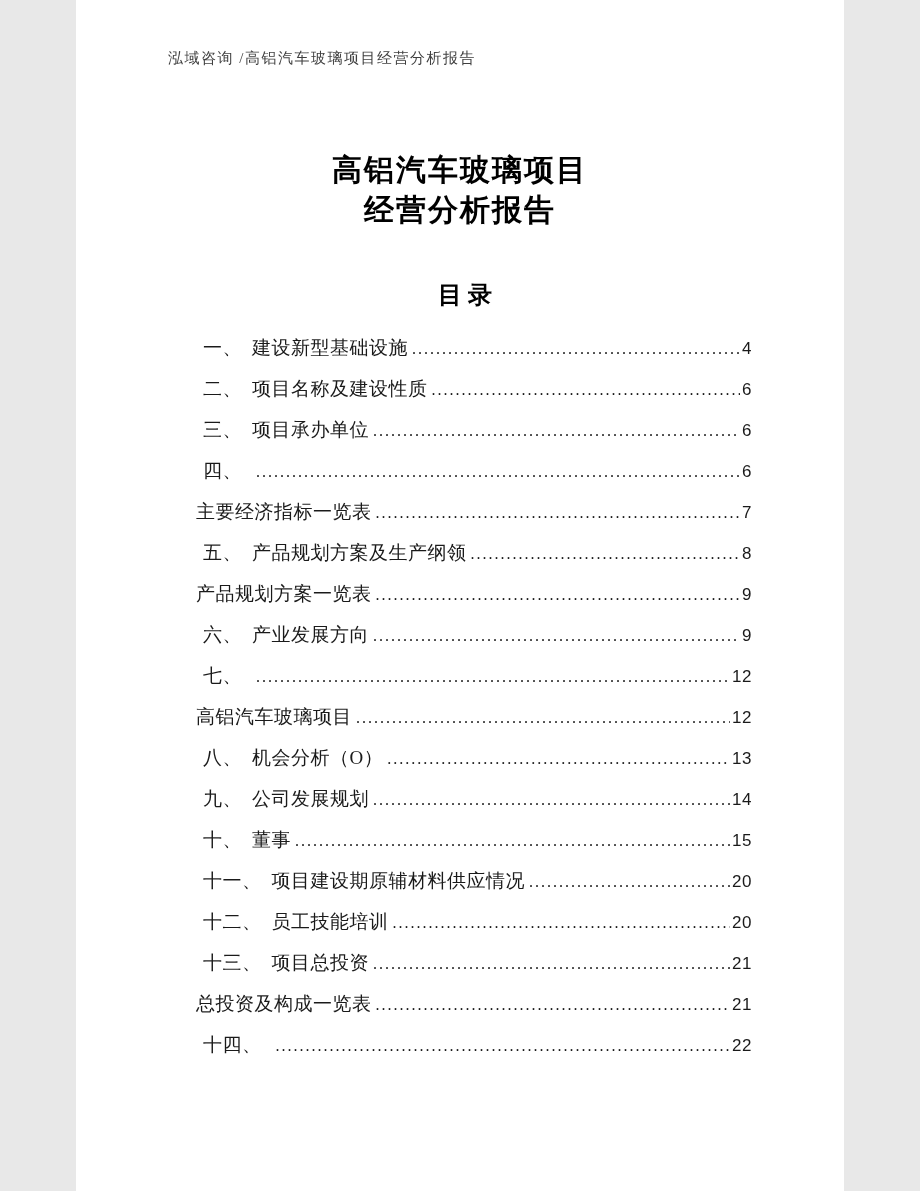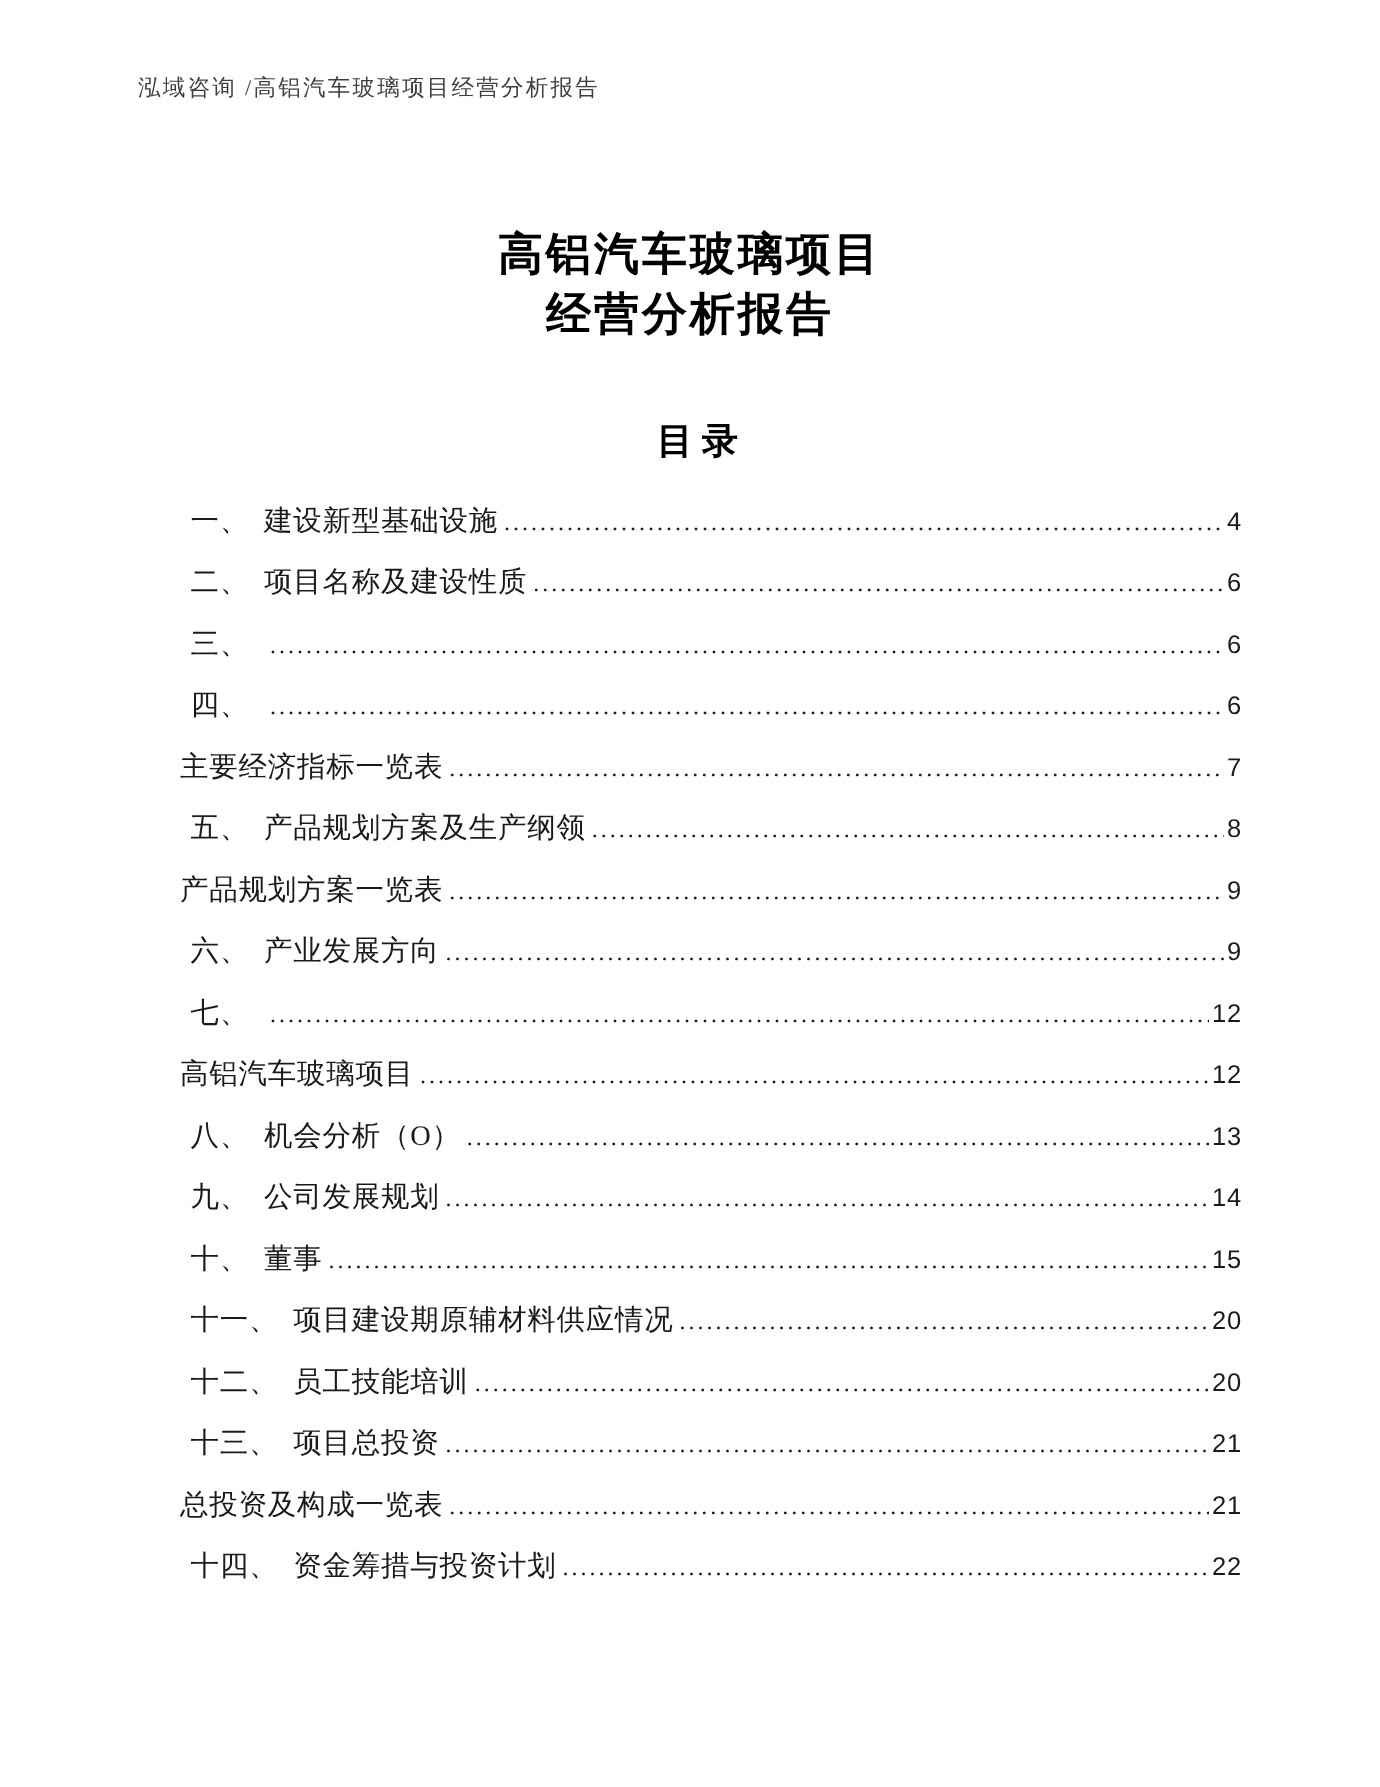--- a/index.html
+++ b/index.html
@@ -1,18 +1,18 @@
 <!DOCTYPE html>
 <html><head>
 <meta charset="utf-8">
 <style>
   html, body { margin: 0; padding: 0; background: #e8e8e8; }
   .page {
     position: relative;
-    width: 920px;
+    width: 768px;
     height: 1191px;
     margin: 0 auto;
     background: #ffffff;
     overflow: hidden;
     font-family: "Liberation Serif", "DejaVu Serif", serif;
     color: #1a1a1a;
   }
   .doc-header {
     position: absolute;
     top: 49px;
@@ -100,20 +100,21 @@
 
     <div class="toc-row numbered">
       <span class="toc-num">二、</span>
       <span class="toc-title">项目名称及建设性质</span>
       <span class="leader"></span>
       <span class="toc-page">6</span>
     </div>
 
     <div class="toc-row numbered">
       <span class="toc-num">三、</span>
+      <span class="toc-title">项目承办单位</span>
       <span class="leader"></span>
       <span class="toc-page">6</span>
     </div>
 
     <div class="toc-row numbered">
       <span class="toc-num">四、</span>
       <span class="leader"></span>
       <span class="toc-page">6</span>
     </div>
 
@@ -202,19 +203,18 @@
 
     <div class="toc-row">
 
       <span class="toc-title">总投资及构成一览表</span>
       <span class="leader"></span>
       <span class="toc-page">21</span>
     </div>
 
     <div class="toc-row numbered">
       <span class="toc-num">十四、</span>
-      <span class="toc-title">资金筹措与投资计划</span>
       <span class="leader"></span>
       <span class="toc-page">22</span>
     </div>
   </div>
 
 </div>
 
 </body></html>

